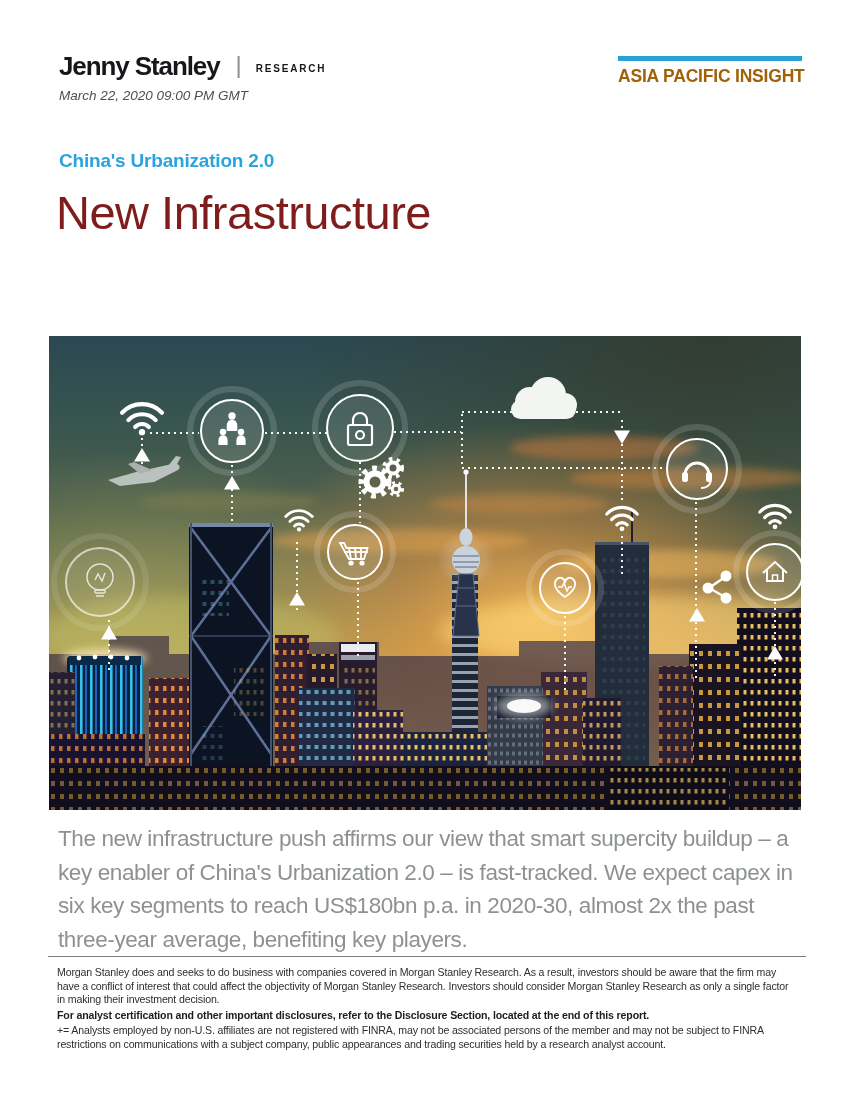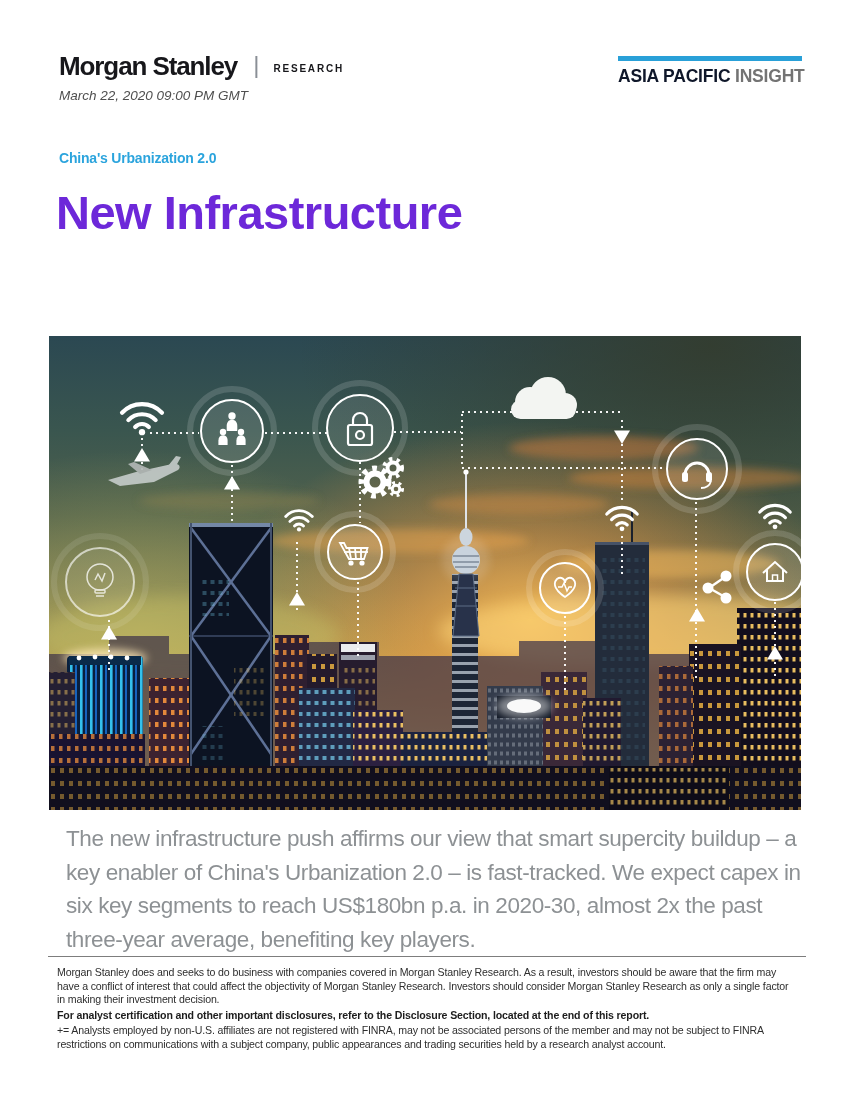--- a/index.html
+++ b/index.html
@@ -10,51 +10,51 @@
   
   .brand-row{position:absolute;left:59px;top:50px;display:flex;align-items:center;height:32px;}
   .brand{font-size:26px;font-weight:700;letter-spacing:-1.1px;color:#17171b;}
   .brand-sep{color:#8a8f96;font-weight:300;font-size:24px;margin:0 14px 0 16px;transform:translateY(-1px);}
   .division{font-size:10px;font-weight:700;letter-spacing:1.8px;color:#17171b;margin-top:4px;}
   .badge{position:absolute;right:48px;top:56px;width:184px;text-align:right;}
   .badge-bar{height:5px;width:184px;margin-bottom:5px;}
   .badge-text{font-size:17.5px;font-weight:700;letter-spacing:-0.2px;white-space:nowrap;}
   .meta-date{position:absolute;left:59px;top:88px;font-size:13.5px;font-style:italic;color:#4f4f4f;}
   
-  .eyebrow{position:absolute;left:59px;top:150px;font-size:14px;font-weight:700;color:#2ba4dd;letter-spacing:-0.2px;}
+  .eyebrow{position:absolute;left:59px;top:150px;font-size:19px;font-weight:700;color:#2ba4dd;letter-spacing:-0.2px;}
   .headline{position:absolute;left:56px;top:184px;width:700px;font-size:47px;line-height:57px;
-    font-weight:700;color:#6d28d9;letter-spacing:-0.5px;}
+    font-weight:400;color:#7f1d1d;letter-spacing:-0.5px;}
   
   .hero{position:absolute;left:49px;top:336px;width:752px;height:474px;overflow:hidden;background:#2b4852;}
   
   .summary{position:absolute;left:58px;top:822px;width:752px;font-size:22.5px;line-height:33.5px;
-    font-weight:300;color:#8d9194;letter-spacing:-0.4px;margin-left:8px;}
+    font-weight:300;color:#8d9194;letter-spacing:-0.4px;}
   .rule{position:absolute;left:48px;top:956px;width:758px;height:0;border-top:1px solid #7d7d7d;}
   
   .disclosures{position:absolute;left:57px;top:966px;width:742px;font-size:10.6px;line-height:13.6px;
     color:#2e2e2e;letter-spacing:-0.15px;}
   .disclosures p{margin:0 0 2px 0;}
   .disclosures p.bold{font-weight:700;color:#1d1d1d;}
 </style>
 </head>
 <body>
 
 <div class="page">
 
   <div class="brand-row">
-    <span class="brand">Morgan Stanley</span>
+    <span class="brand">Jenny Stanley</span>
     <span class="brand-sep">|</span>
     <span class="division">RESEARCH</span>
   </div>
 
   <div class="badge">
     <div class="badge-bar" style="background:#29a0d8;"></div>
     <div class="badge-text">
-      <span style="color:#0f172a;">ASIA PACIFIC </span>
-      <span style="color:#737373;">INSIGHT</span>
+      <span style="color:#a16207;">ASIA PACIFIC </span>
+      <span style="color:#a16207;">INSIGHT</span>
     </div>
   </div>
 
   <div class="meta-date">March 22, 2020 09:00 PM GMT</div>
 
   <div class="eyebrow">China's Urbanization 2.0</div>
   <div class="headline">
     <div>New Infrastructure</div>
   </div>
 

